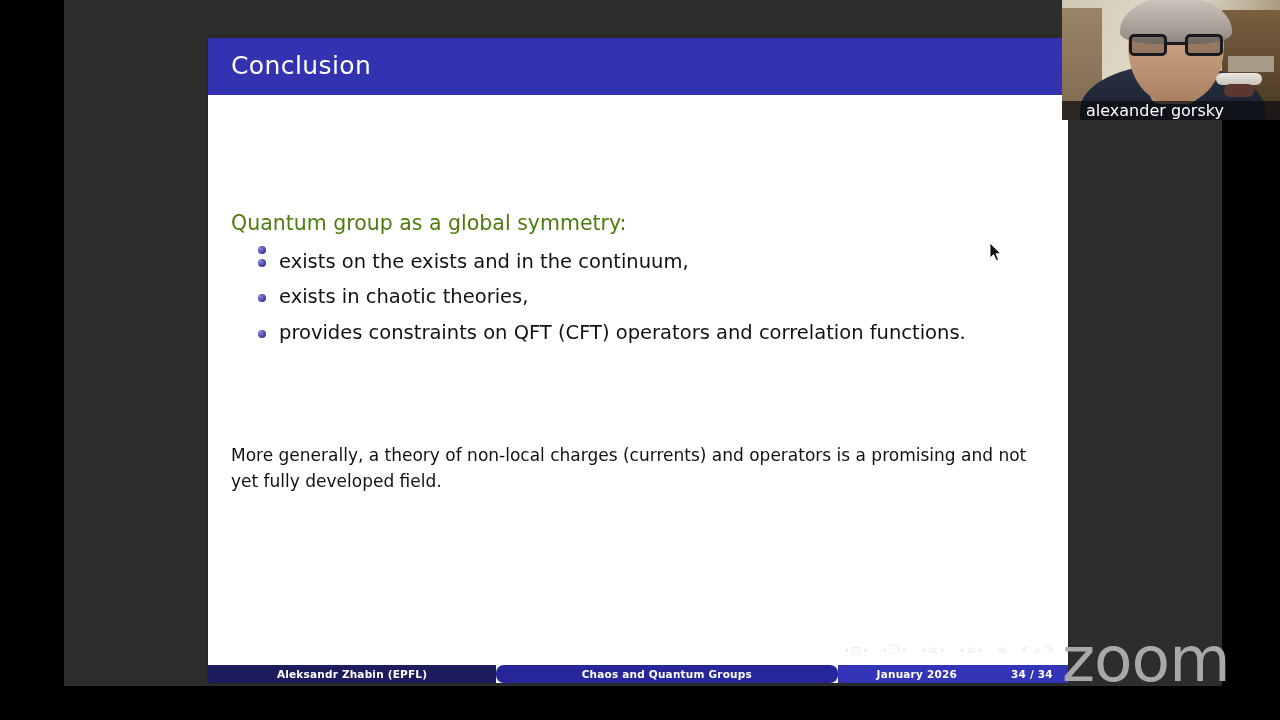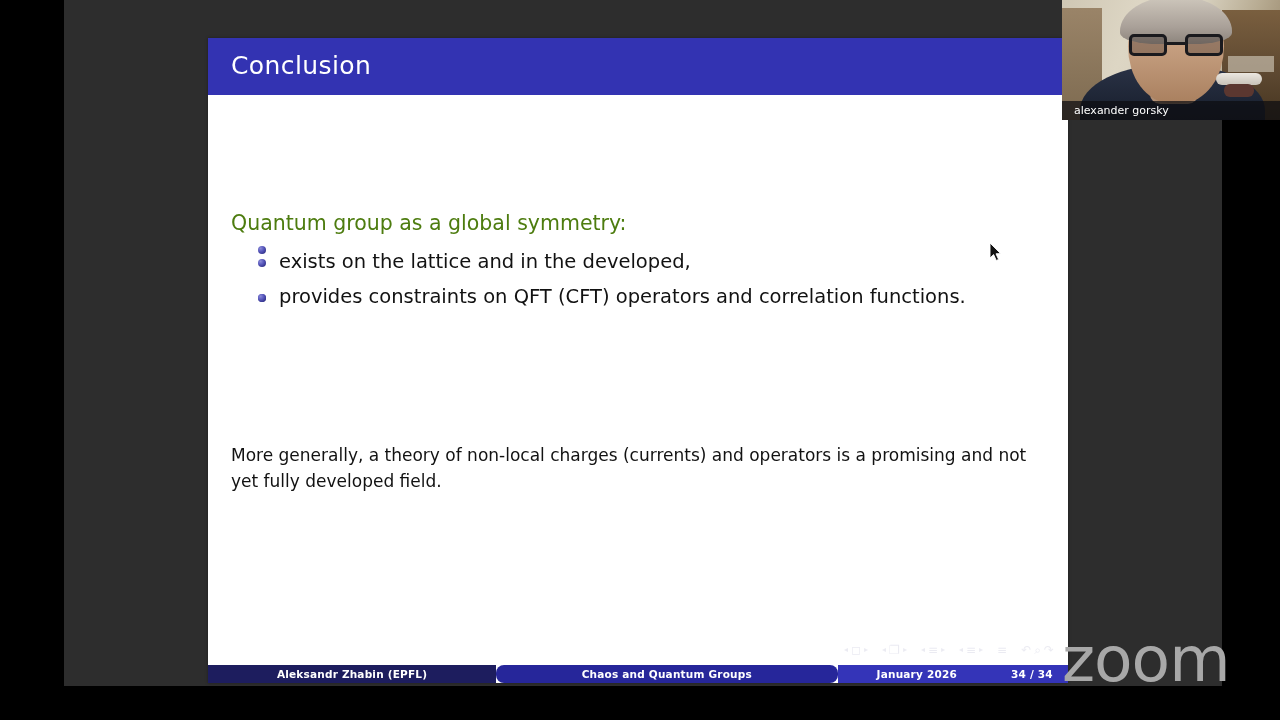--- a/index.html
+++ b/index.html
@@ -263,22 +263,22 @@
   .wc-namebar {
     position: absolute;
     left: 0; bottom: 0;
     width: 100%; height: 19px;
     background: rgba(12,12,16,0.72);
     display: flex;
     align-items: center;
   }
   .wc-name {
     color: #ffffff;
-    font-size: 11px;
-    padding-left: 12px;
+    font-size: 16px;
+    padding-left: 24px;
     font-family: "DejaVu Sans", sans-serif;
     white-space: nowrap;
   }
 
   
   .watermark {
     position: absolute;
     left: 1062px; top: 628px;
     color: #a8a8a8;
     font-size: 63px;
@@ -308,24 +308,25 @@
     <div class="slide-body">
 
       <div class="lead-line">Quantum group as a global symmetry:</div>
 
       <ul class="bullets">
         <li>
           <span class="bullet-dot"></span>
         </li>
         <li>
           <span class="bullet-dot"></span>
-          <span>exists on the lattice and in the developed,</span>
+          <span>exists on the exists and in the continuum,</span>
         </li>
         <li>
           <span class="bullet-dot"></span>
+          <span>exists in chaotic theories,</span>
         </li>
         <li>
           <span class="bullet-dot"></span>
           <span>provides constraints on QFT (CFT) operators and correlation functions.</span>
         </li>
       </ul>
 
       <div class="para">More generally, a theory of non-local charges (currents) and operators is a promising and not yet fully developed field.</div>
 
       <div class="navsymbols">

